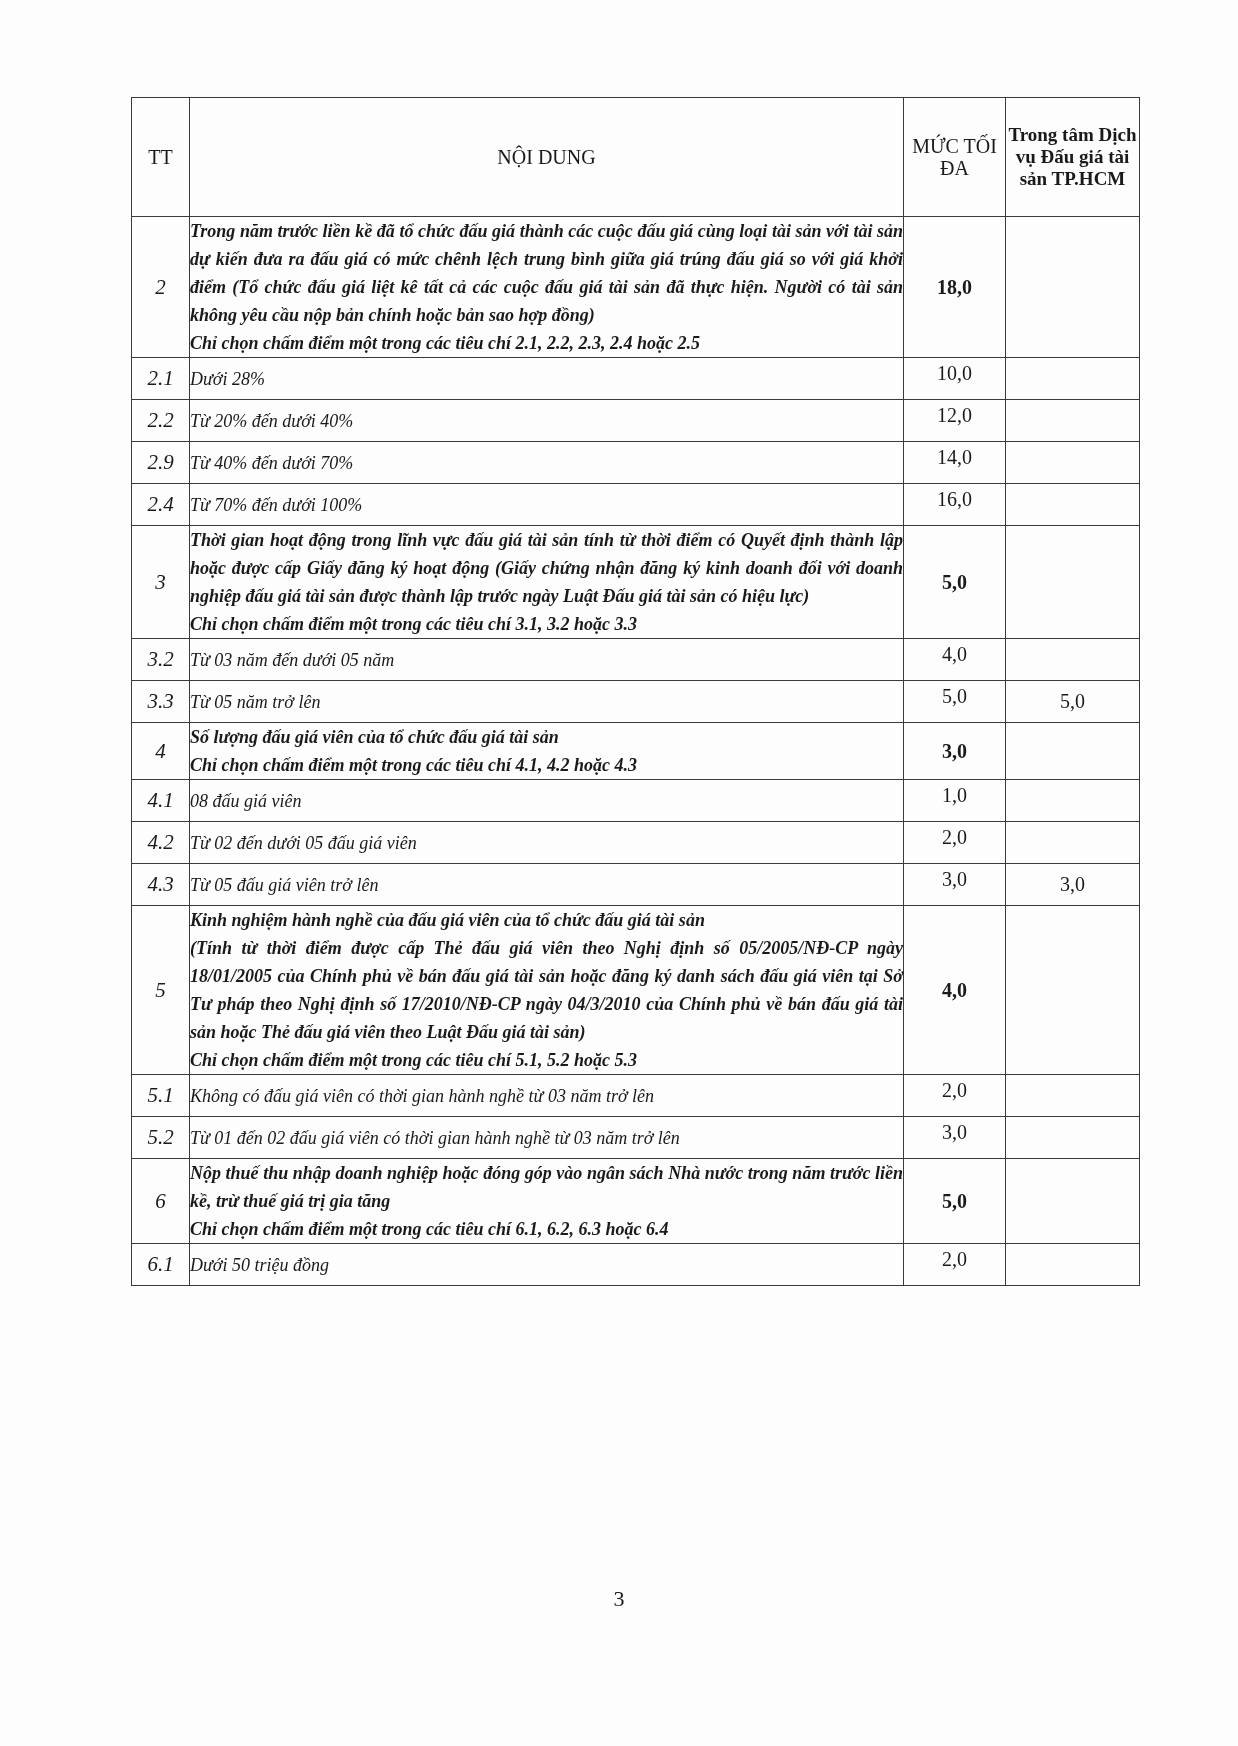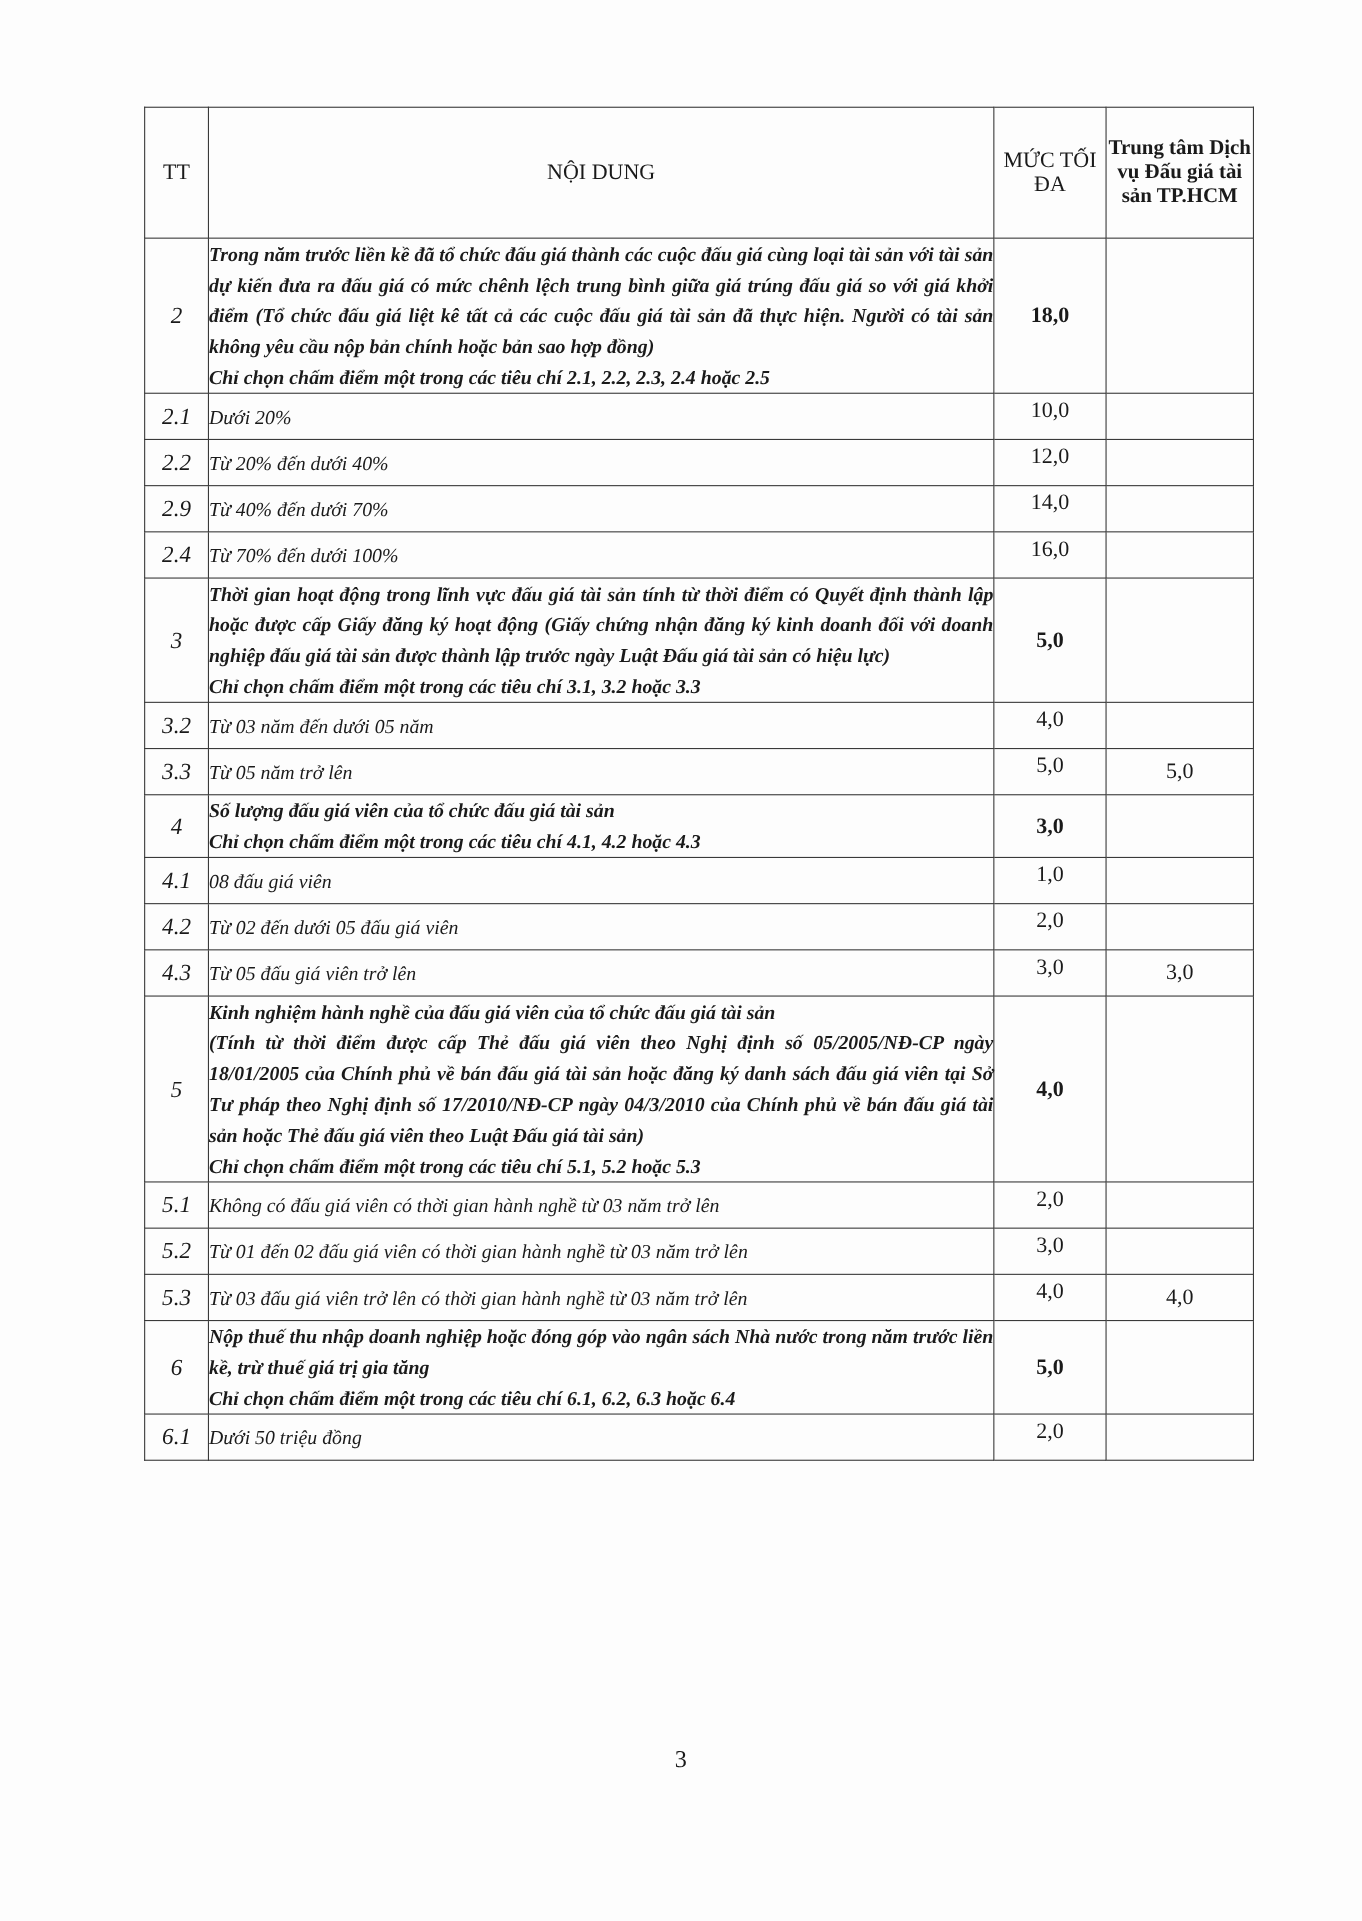--- a/index.html
+++ b/index.html
@@ -37,37 +37,37 @@
       <col class="c-tt">
         <col class="c-content">
         <col class="c-max">
         <col class="c-org">
     </colgroup>
     <thead>
       <tr class="header-row">
         <th class="h-tt">TT</th>
         <th class="h-content">NỘI DUNG</th>
         <th class="h-max">MỨC TỐI ĐA</th>
-        <th class="h-org">Trung tâm Dịch vụ Đấu giá tài sản TP.HCM</th>
+        <th class="h-org">Trong tâm Dịch vụ Đấu giá tài sản TP.HCM</th>
       </tr>
     </thead>
     <tbody id="table-body">
         <tr class="main">
           <td class="tt">2</td>
           <td class="content">
             <span class="line">Trong năm trước liền kề đã tổ chức đấu giá thành các cuộc đấu giá cùng loại tài sản với tài sản dự kiến đưa ra đấu giá có mức chênh lệch trung bình giữa giá trúng đấu giá so với giá khởi điểm (Tổ chức đấu giá liệt kê tất cả các cuộc đấu giá tài sản đã thực hiện. Người có tài sản không yêu cầu nộp bản chính hoặc bản sao hợp đồng)</span>
             <span class="line">Chỉ chọn chấm điểm một trong các tiêu chí 2.1, 2.2, 2.3, 2.4 hoặc 2.5</span>
           </td>
           <td class="max">18,0</td>
           <td class="org"></td>
         </tr>
         <tr class="sub">
           <td class="tt">2.1</td>
           <td class="content">
-            <span class="line">Dưới 20%</span>
+            <span class="line">Dưới 28%</span>
           </td>
           <td class="max">10,0</td>
           <td class="org"></td>
         </tr>
         <tr class="sub">
           <td class="tt">2.2</td>
           <td class="content">
             <span class="line">Từ 20% đến dưới 40%</span>
           </td>
           <td class="max">12,0</td>
@@ -166,28 +166,20 @@
           <td class="org"></td>
         </tr>
         <tr class="sub">
           <td class="tt">5.2</td>
           <td class="content">
             <span class="line">Từ 01 đến 02 đấu giá viên có thời gian hành nghề từ 03 năm trở lên</span>
           </td>
           <td class="max">3,0</td>
           <td class="org"></td>
         </tr>
-        <tr class="sub">
-          <td class="tt">5.3</td>
-          <td class="content">
-            <span class="line">Từ 03 đấu giá viên trở lên có thời gian hành nghề từ 03 năm trở lên</span>
-          </td>
-          <td class="max">4,0</td>
-          <td class="org">4,0</td>
-        </tr>
         <tr class="main">
           <td class="tt">6</td>
           <td class="content">
             <span class="line">Nộp thuế thu nhập doanh nghiệp hoặc đóng góp vào ngân sách Nhà nước trong năm trước liền kề, trừ thuế giá trị gia tăng</span>
             <span class="line">Chỉ chọn chấm điểm một trong các tiêu chí 6.1, 6.2, 6.3 hoặc 6.4</span>
           </td>
           <td class="max">5,0</td>
           <td class="org"></td>
         </tr>
         <tr class="sub">

